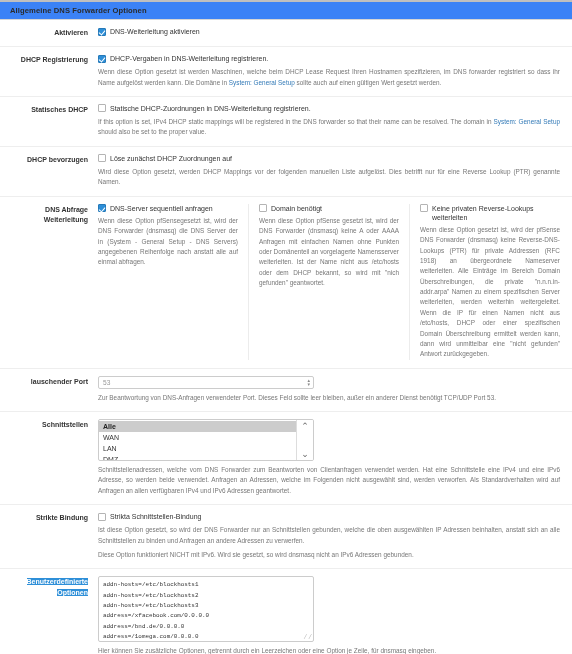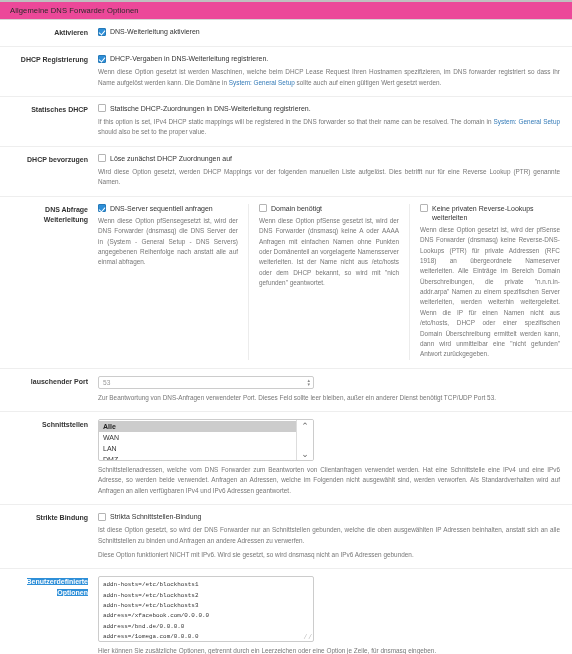--- a/index.html
+++ b/index.html
@@ -14,25 +14,25 @@
     font-size: 7px;
     color: #333333;
     overflow: hidden;
   }
   .panel {
     width: 572px;
     background: #ffffff;
     box-sizing: border-box;
   }
   .panel-heading {
-    background: #ec4899;
+    background: #3b82f6;
     border-top: 2px solid #bfbfbf;
     border-bottom: 1px solid #d6d6d6;
     padding: 4px 20px 4px 10px;
-    font-weight: normal;
+    font-weight: bold;
     font-size: 7.6px;
     color: #2b2b2b;
     letter-spacing: 0.1px;
   }
   .panel-body {
     padding: 0;
   }
   .form-row {
     display: flex;
     align-items: flex-start;

